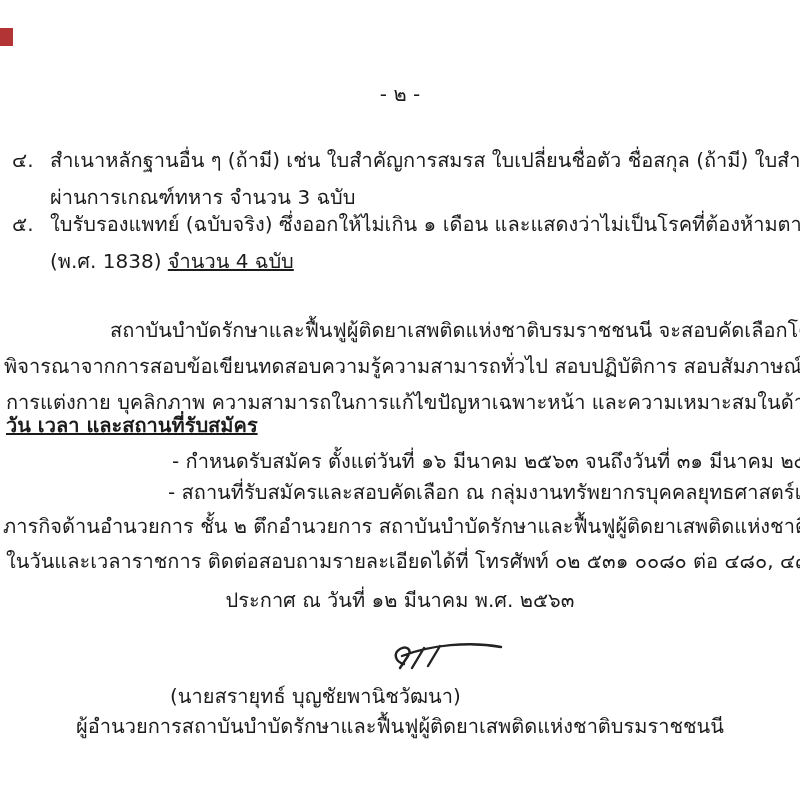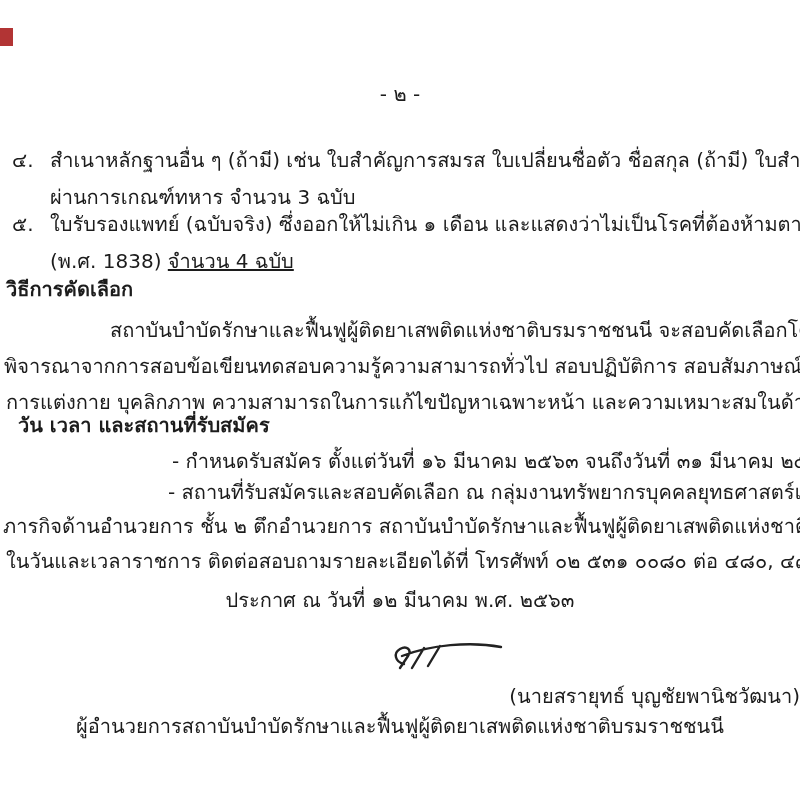--- a/index.html
+++ b/index.html
@@ -28,34 +28,33 @@
   <div class="num" style="left:12px;top:146px;">๔.</div>
   <div class="line" style="left:50px;top:146px;">สำเนาหลักฐานอื่น ๆ (ถ้ามี)   เช่น ใบสำคัญการสมรส ใบเปลี่ยนชื่อตัว  ชื่อสกุล (ถ้ามี) ใบสำคัญแสดงการ</div>
   <div class="line" style="left:50px;top:183px;">ผ่านการเกณฑ์ทหาร จำนวน 3 ฉบับ</div>
 
   <div class="num" style="left:12px;top:210px;">๕.</div>
   <div class="line" style="left:50px;top:210px;">ใบรับรองแพทย์ (ฉบับจริง) ซึ่งออกให้ไม่เกิน ๑ เดือน และแสดงว่าไม่เป็นโรคที่ต้องห้ามตามกฎ  ก.พ. ฉบับที่ ๓</div>
   <div class="line" style="left:50px;top:247px;">
     <span>(พ.ศ. 1838) </span><span class="ul">จำนวน 4 ฉบับ</span>
   </div>
 
-  <div class="line bold" style="left:6px;top:275px;">วิธีการคัดเลือก</div>
   <div class="line" style="left:110px;top:316px;">สถาบันบำบัดรักษาและฟื้นฟูผู้ติดยาเสพติดแห่งชาติบรมราชชนนี จะสอบคัดเลือกโดย</div>
   <div class="line" style="left:4px;top:352px;">พิจารณาจากการสอบข้อเขียนทดสอบความรู้ความสามารถทั่วไป สอบปฏิบัติการ สอบสัมภาษณ์โดยพิจารณา</div>
   <div class="line" style="left:6px;top:388px;">การแต่งกาย บุคลิกภาพ ความสามารถในการแก้ไขปัญหาเฉพาะหน้า และความเหมาะสมในด้านต่าง ๆ</div>
 
-  <div class="line bold" style="left:18px;top:411px;">วัน เวลา และสถานที่รับสมัคร</div>
+  <div class="line bold" style="left:6px;top:411px;text-decoration:underline;">วัน เวลา และสถานที่รับสมัคร</div>
   <div class="line" style="left:172px;top:447px;">- กำหนดรับสมัคร ตั้งแต่วันที่ ๑๖ มีนาคม ๒๕๖๓ จนถึงวันที่  ๓๑ มีนาคม ๒๕๖๓</div>
   <div class="line" style="left:168px;top:478px;">- สถานที่รับสมัครและสอบคัดเลือก ณ กลุ่มงานทรัพยากรบุคคลยุทธศาสตร์และแผนงาน</div>
   <div class="line" style="left:3px;top:512px;">ภารกิจด้านอำนวยการ ชั้น ๒ ตึกอำนวยการ สถาบันบำบัดรักษาและฟื้นฟูผู้ติดยาเสพติดแห่งชาติบรมราชชนนี</div>
   <div class="line" style="left:6px;top:547px;">ในวันและเวลาราชการ ติดต่อสอบถามรายละเอียดได้ที่ โทรศัพท์ ๐๒ ๕๓๑ ๐๐๘๐ ต่อ ๔๘๐, ๔๙๐</div>
 
   <div class="line center" style="top:586px;">ประกาศ  ณ  วันที่  ๑๒  มีนาคม พ.ศ. ๒๕๖๓</div>
 
   <div class="sig">
     <svg width="120" height="34" viewBox="0 0 120 34">
       <path d="M16 26 C7 24 5 15 12 11 C19 7 24 12 20 18 L12 30 M36 10 L24 30 M52 8 L40 28 M14 18 C42 7 82 3 113 9" stroke="#222222" stroke-width="2.4" fill="none" stroke-linecap="round"></path>
     </svg>
   </div>
-  <div class="line" style="left:170px;right:0;top:682px;text-align:right;">(นายสรายุทธ์  บุญชัยพานิชวัฒนา)</div>
+  <div class="line" style="left:170px;right:0;top:682px;text-align:left;">(นายสรายุทธ์  บุญชัยพานิชวัฒนา)</div>
   <div class="line center" style="top:712px;">ผู้อำนวยการสถาบันบำบัดรักษาและฟื้นฟูผู้ติดยาเสพติดแห่งชาติบรมราชชนนี</div>
 
 </div>
 
 </body></html>

